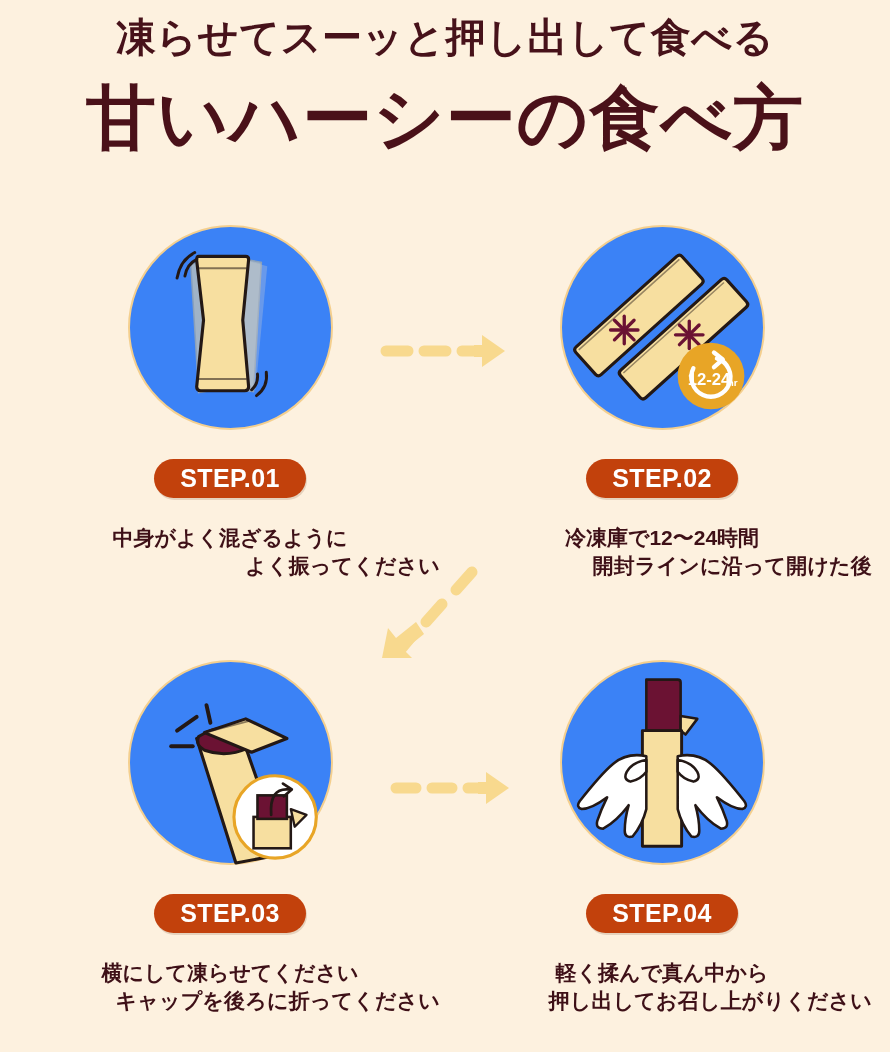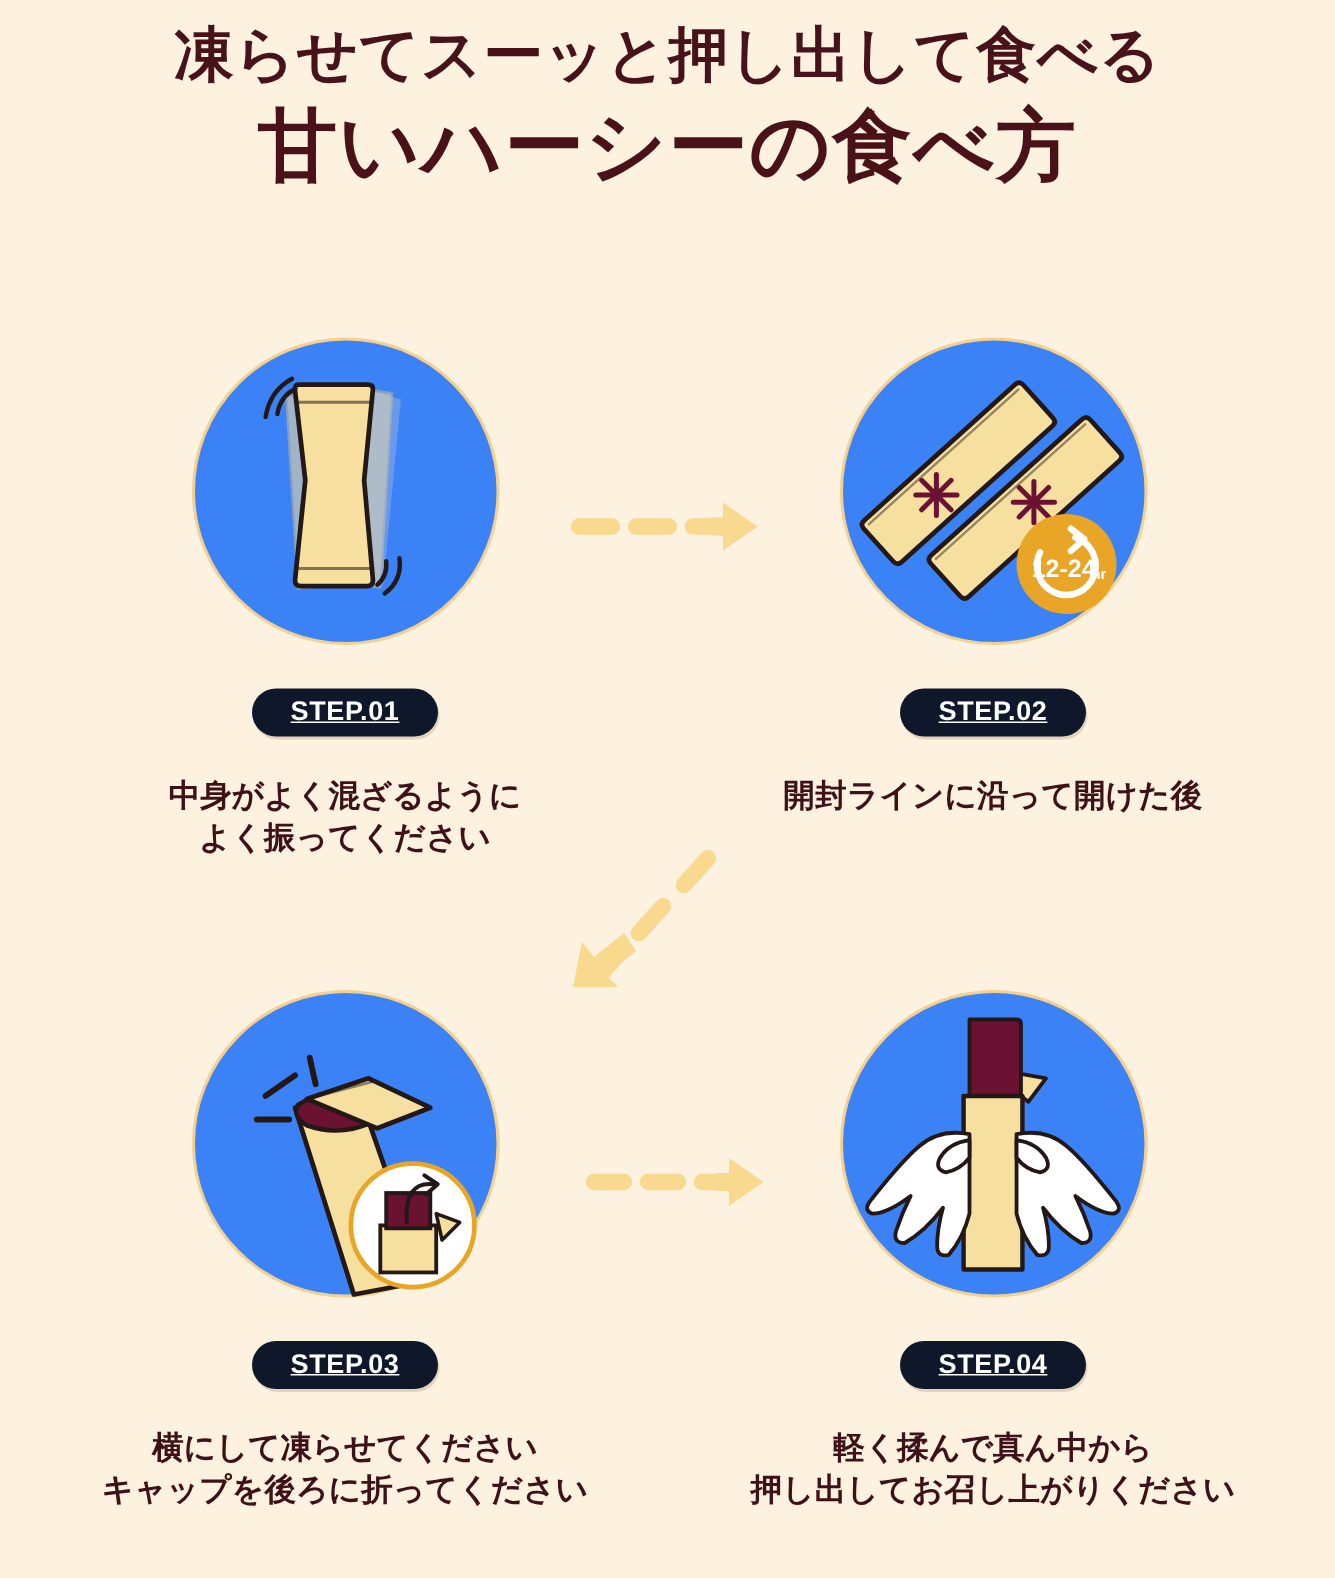--- a/index.html
+++ b/index.html
@@ -32,26 +32,26 @@
   }
   .headline-sub {
     font-size: 40px;
     font-weight: 700;
     letter-spacing: 0.5px;
     color: #47121A;
     line-height: 1.18;
     white-space: nowrap;
   }
   .headline-main {
-    font-size: 53px;
+    font-size: 70px;
     font-weight: 700;
     letter-spacing: 1px;
     color: #4A1119;
     line-height: 1.18;
-    margin-top: 6px;
+    margin-top: 16px;
     white-space: nowrap;
   }
 
   
   .steps {
     position: absolute;
     top: 225px;
     left: 0;
     width: 890px;
     height: 830px;
@@ -86,41 +86,40 @@
     left: 0;
     top: 0;
     width: 100%;
     height: 100%;
     overflow: visible;
   }
 
   .badge {
     display: inline-block;
     margin-top: 29px;
-    background: #0f172a;
+    background: #c2410c;
     color: #FFFFFF;
     border-radius: 22px;
     padding: 6px 26px 7px;
-    font-size: 18px;
+    font-size: 25px;
     font-weight: 700;
     letter-spacing: 0.4px;
     line-height: 1.05;
     box-shadow: 1px 2px 0 rgba(120, 70, 40, 0.18);
-    text-decoration: underline;
   }
 
   .caption {
     margin-top: 26px;
     font-size: 21px;
     line-height: 1.32;
     color: #3E1017;
     font-weight: 700;
   }
   .caption .ln1 { font-weight: 700; display: block; }
-  .caption .ln2 { font-weight: 700; display: block; letter-spacing: 0.2px; }
+  .caption .ln2 { font-weight: 700; display: block; letter-spacing: 0.2px; text-align: right; }
   .caption .ln1.light { font-weight: 600; }
 
   
   .arrow {
     position: absolute;
   }
   .arrow-h1 { left: 378px; top: 326px; }
   .arrow-h2 { left: 388px; top: 763px; }
   .arrow-d  { left: 372px; top: 560px; }
 
@@ -207,20 +206,21 @@
               <path d="M-18 -8 A20 20 0 1 0 6 -18" fill="none" stroke="#FFFFFF" stroke-width="4.4" stroke-linecap="round"></path>
               <path d="M3 -24 L12 -17 L3 -9" fill="none" stroke="#FFFFFF" stroke-width="4.4" stroke-linecap="round" stroke-linejoin="round"></path>
               <text x="-2" y="9" text-anchor="middle" font-family="Liberation Sans, sans-serif" font-size="17" font-weight="700" fill="#FFFFFF">12-24</text>
               <text x="22" y="10" text-anchor="middle" font-family="Liberation Sans, sans-serif" font-size="10" font-weight="700" fill="#FFFFFF">hr</text>
             </g>
           </svg>
         </div>
       </div>
       <div class="badge">STEP.02</div>
       <div class="caption">
+        <span class="ln1 light">冷凍庫で12〜24時間</span>
         <span class="ln2">開封ラインに沿って開けた後</span>
       </div>
     </div>
 
     <div class="step step-3">
       <div class="circle-wrap">
         <div class="circle">
           <svg viewBox="0 0 205 205">
 
             <path d="M68 78 L110 64 L156 196 L108 205 Z" fill="#F7DFA0" stroke="#231815" stroke-width="3.2" stroke-linejoin="round"></path>

